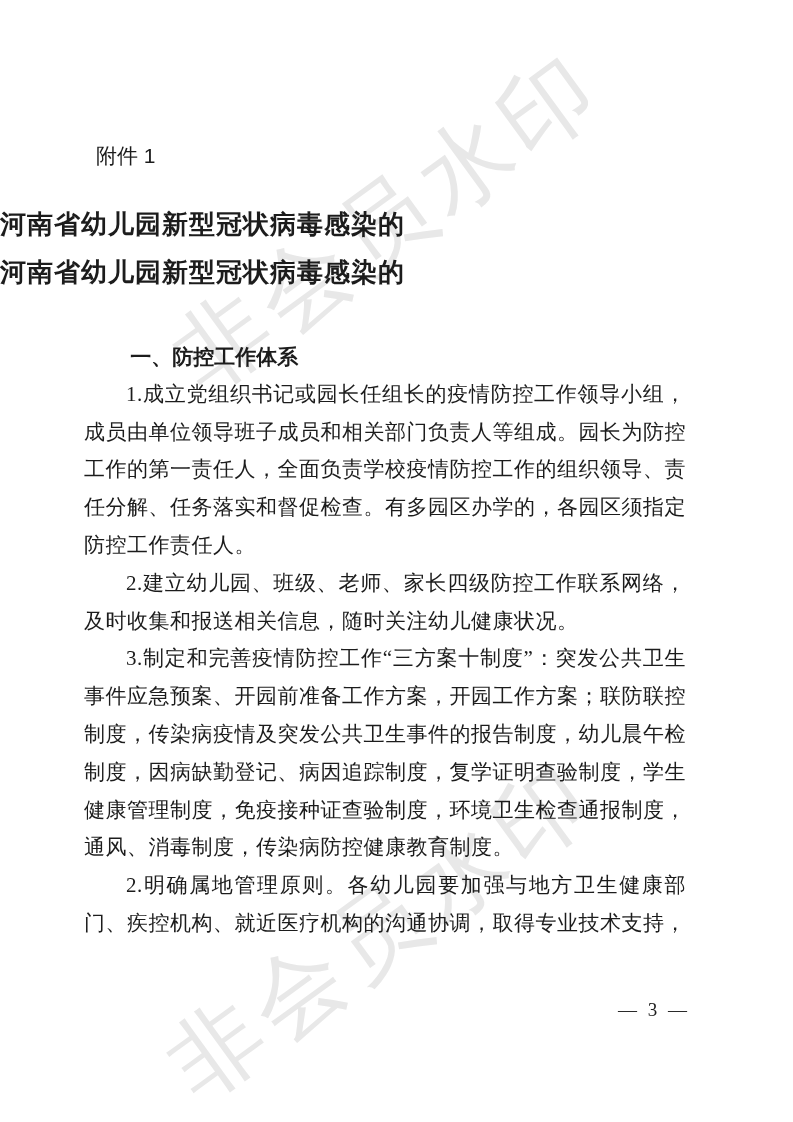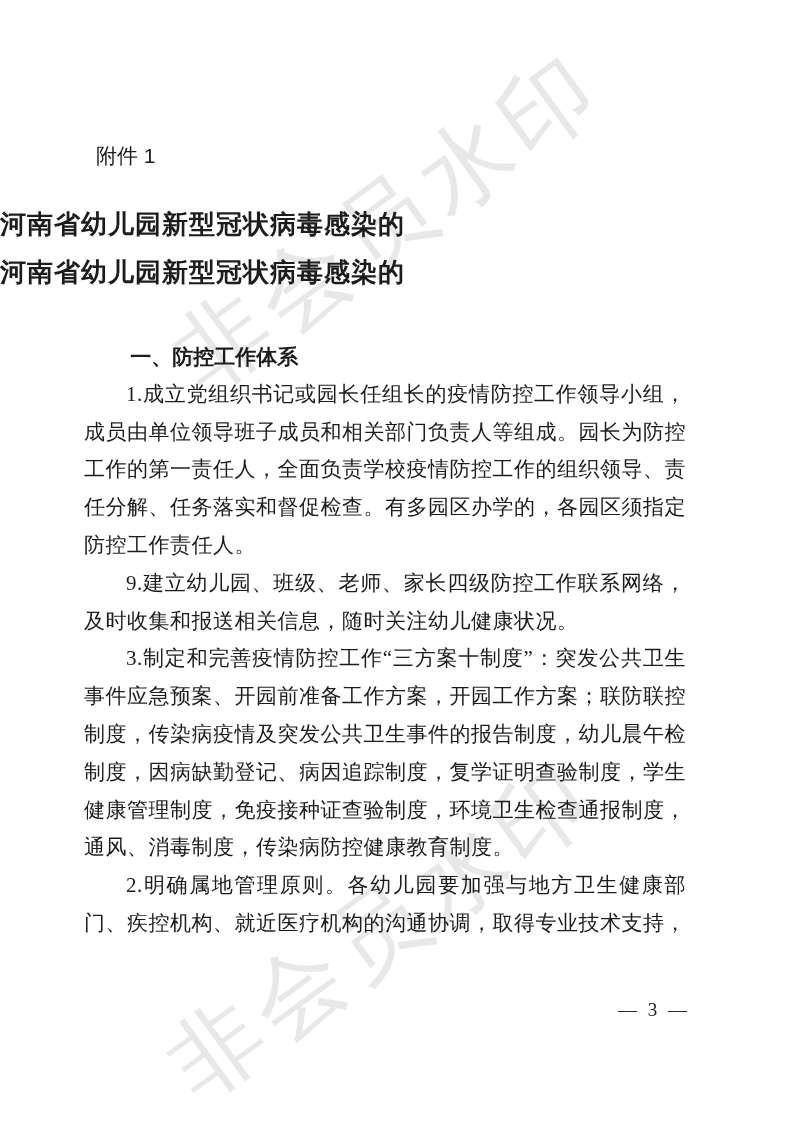--- a/index.html
+++ b/index.html
@@ -99,21 +99,21 @@
     <div class="attachment">附件 1</div>
 
     <div class="title">
       <div>河南省幼儿园新型冠状病毒感染的</div>
       <div>河南省幼儿园新型冠状病毒感染的</div>
     </div>
 
     <div class="content">
       <h2 class="section-heading">一、防控工作体系</h2>
       <p class="para">1.成立党组织书记或园长任组长的疫情防控工作领导小组，成员由单位领导班子成员和相关部门负责人等组成。园长为防控工作的第一责任人，全面负责学校疫情防控工作的组织领导、责任分解、任务落实和督促检查。有多园区办学的，各园区须指定防控工作责任人。</p>
-      <p class="para">9.建立幼儿园、班级、老师、家长四级防控工作联系网络，及时收集和报送相关信息，随时关注幼儿健康状况。</p>
+      <p class="para">2.建立幼儿园、班级、老师、家长四级防控工作联系网络，及时收集和报送相关信息，随时关注幼儿健康状况。</p>
       <p class="para">3.制定和完善疫情防控工作“三方案十制度”：突发公共卫生事件应急预案、开园前准备工作方案，开园工作方案；联防联控制度，传染病疫情及突发公共卫生事件的报告制度，幼儿晨午检制度，因病缺勤登记、病因追踪制度，复学证明查验制度，学生健康管理制度，免疫接种证查验制度，环境卫生检查通报制度，通风、消毒制度，传染病防控健康教育制度。</p>
       <p class="para">2.明确属地管理原则。各幼儿园要加强与地方卫生健康部门、疾控机构、就近医疗机构的沟通协调，取得专业技术支持，</p>
     </div>
 
     <div class="pageno">— 3 —</div>
   </div>
 
 </div>
 
 </body></html>

